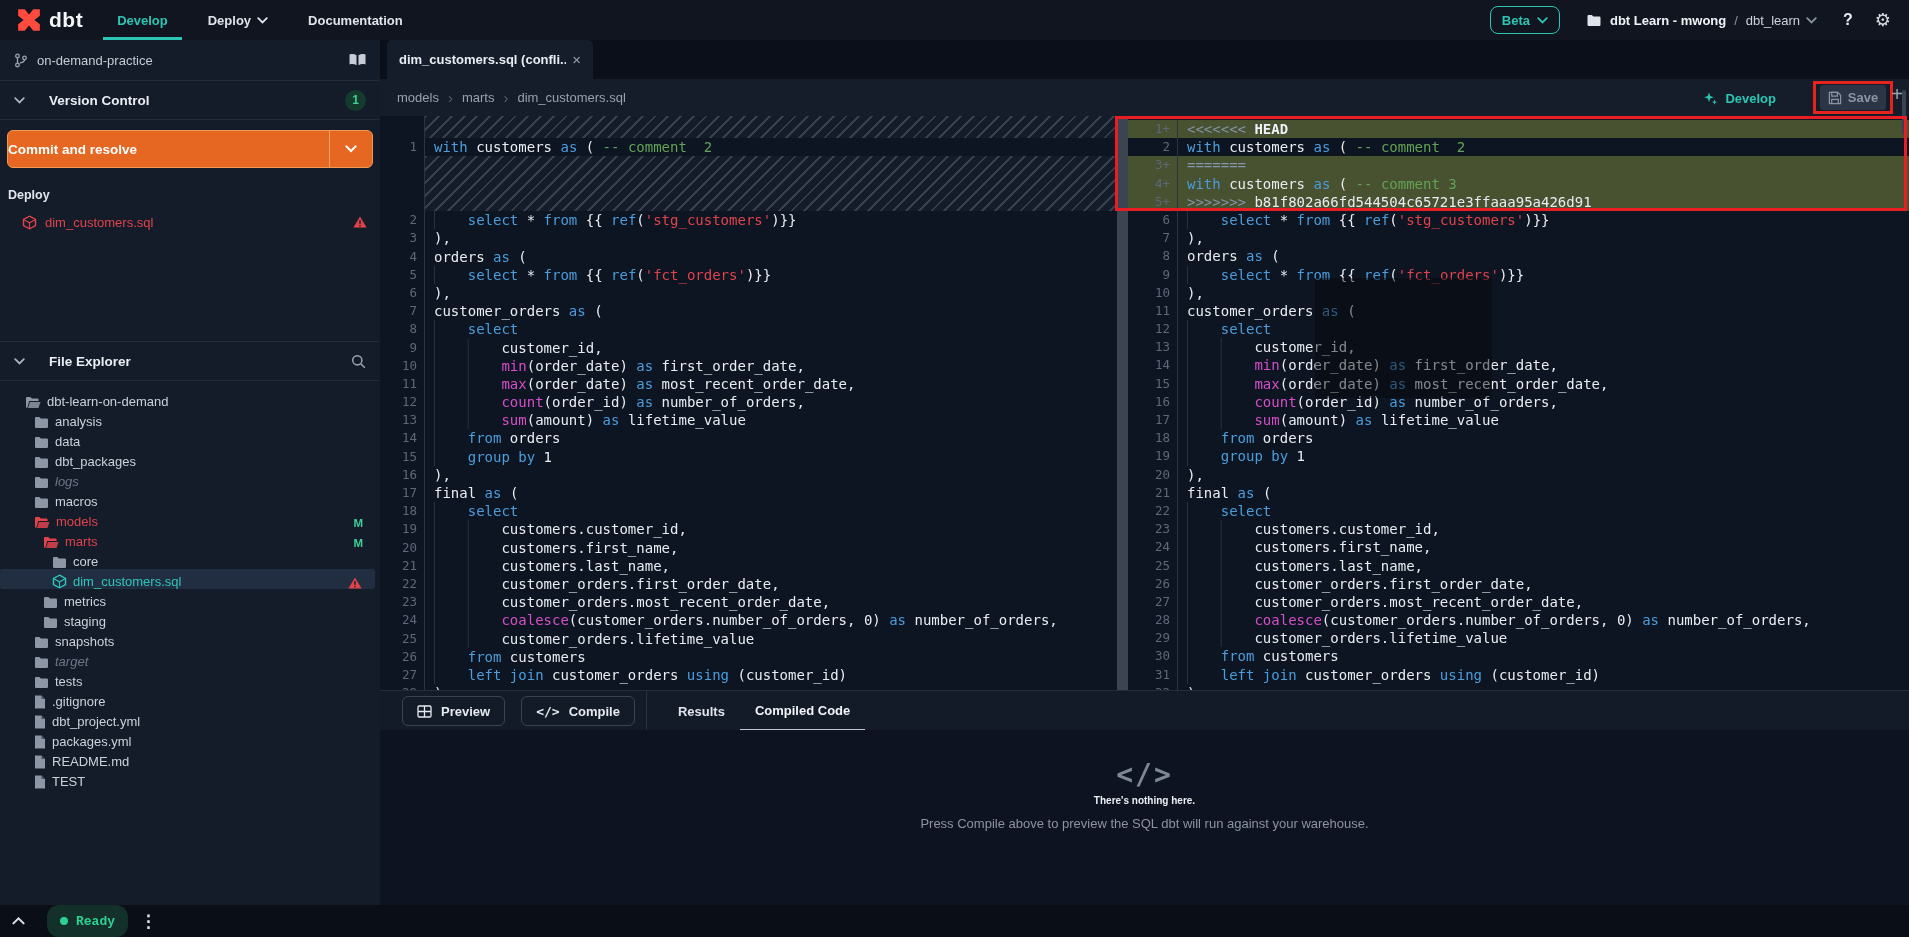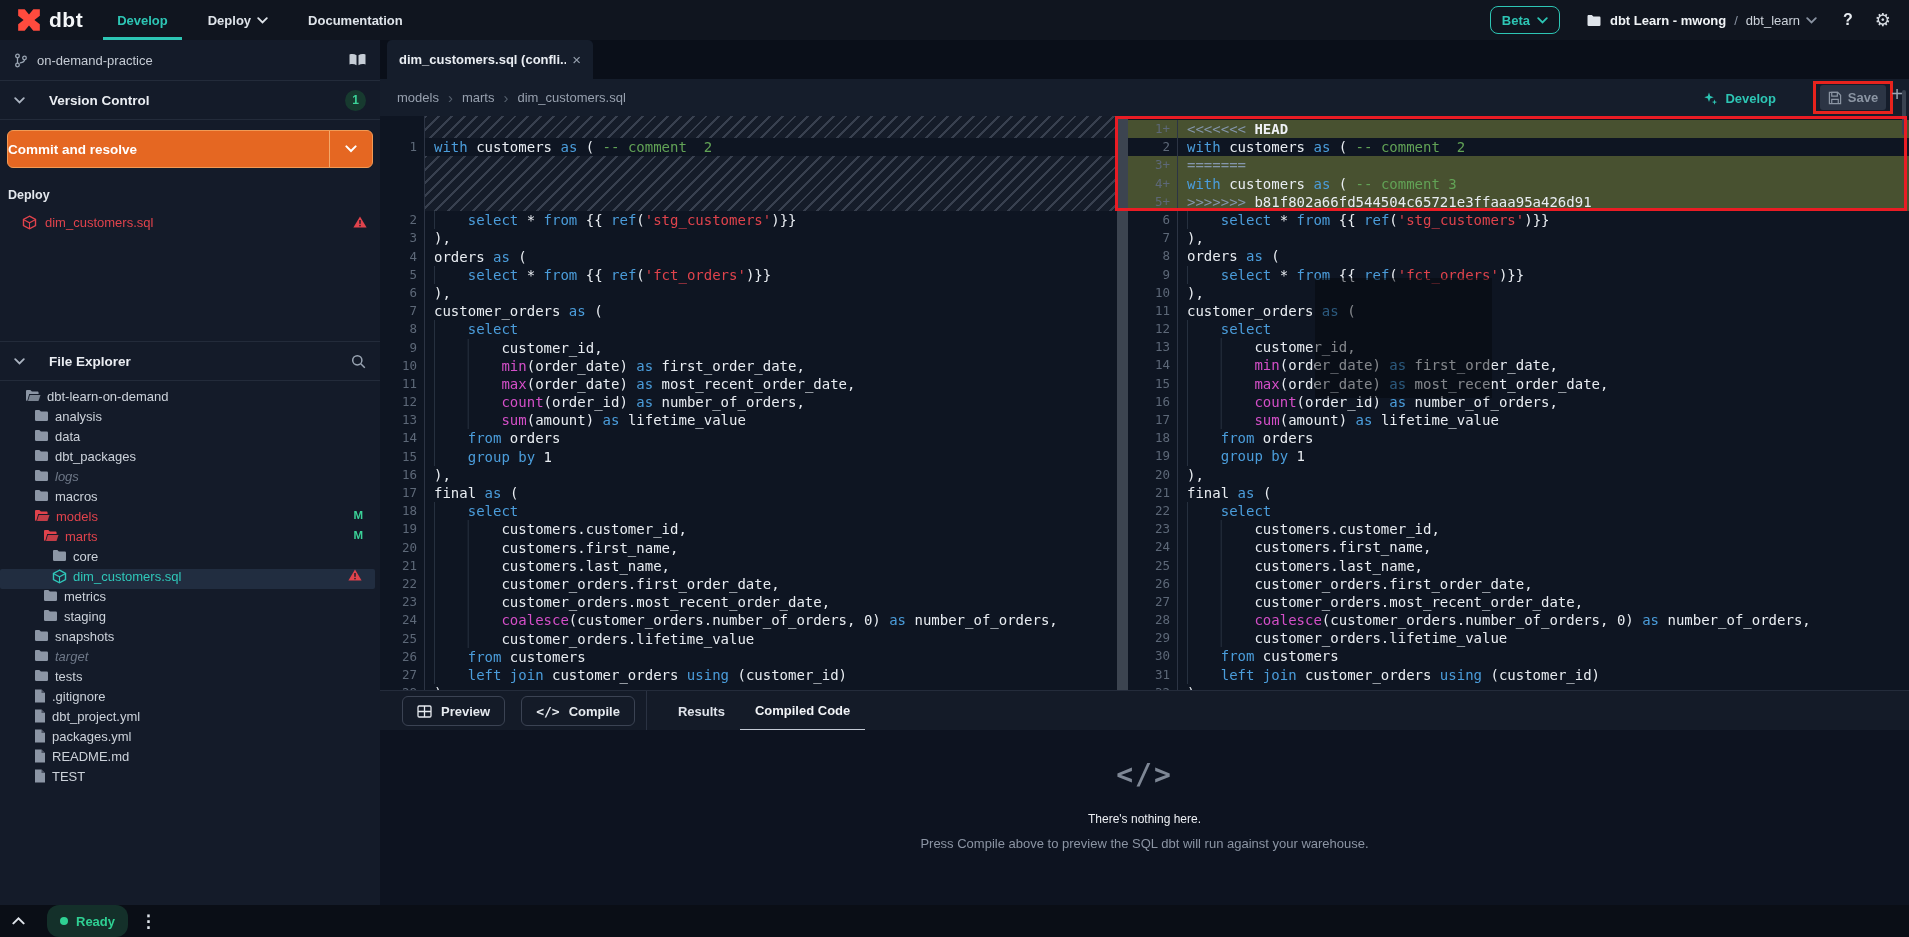--- a/index.html
+++ b/index.html
@@ -40,21 +40,21 @@
               display:flex;align-items:center;cursor:pointer;}
   #commit-label{color:#fff;font-weight:bold;font-size:13.5px;padding-left:0;flex:1;}
   #commit-chev{width:42px;height:100%;border-left:1px solid #f3a869;display:flex;align-items:center;justify-content:center;color:#fff;}
   #changes-label{margin:20px 0 0 8px;font-weight:bold;font-size:12.5px;color:#e3e7ed;}
   #changed-row{height:22px;margin-top:9px;display:flex;align-items:center;padding-left:22px;color:#e0434c;cursor:pointer;}
   #changed-name{margin-left:8px;color:#e0434c;}
   #changed-row .sp{flex:1;}
   #changed-row .warn{margin-right:13px;}
   #fe-head{margin-top:108px;border-top:1px solid #232b3a;}
   #file-tree{margin-top:8px;}
-  .trow{height:20px;display:flex;align-items:flex-start;cursor:pointer;color:#ccd2da;position:relative;}
+  .trow{height:20px;display:flex;align-items:flex-end;cursor:pointer;color:#ccd2da;position:relative;}
   .trow .lbl{margin-left:6px;white-space:nowrap;}
   .trow.muted .lbl{color:#6e7888;font-style:italic;}
   .trow.red{color:#e0434c;} .trow.red .lbl{color:#e0434c;}
   .trow.teal{color:#2fc7b9;} .trow.teal .lbl{color:#2fc7b9;}
   .trow.selected{background:#212d40;border-radius:2px;margin-right:5px;}
   .trow .ticon{color:#8c96a5;} .trow.red .ticon{color:#e0434c;} .trow.teal .ticon{color:#2fc7b9;}
   .trow .sp{flex:1;}
   .trow .mbadge{color:#3bd298;font-weight:bold;font-size:11.5px;margin-right:17px;}
   .trow .warn{margin-right:13px;}
 
@@ -106,30 +106,30 @@
   .rbtn{height:28px;border:1px solid #3b4353;border-radius:6px;background:transparent;color:#e6eaef;
         font-weight:bold;font-size:13px;display:flex;align-items:center;gap:9px;padding:0 14px;cursor:pointer;}
   #preview-btn{margin-left:22px;} #compile-btn{margin-left:16px;}
   #rh-sep{width:1px;height:40px;background:#2a3242;margin-left:11px;}
   .rtab{height:40px;display:flex;align-items:center;padding:0 15px;color:#dfe3ea;font-weight:600;cursor:pointer;box-sizing:border-box;}
   #tab-results{margin-left:16px;}
   .rtab.active{font-weight:bold;color:#f2f4f7;border-bottom:2px solid #c2c9d4;}
   #results-body{left:0;top:690px;width:1529px;height:175px;background:#0d1320;
                 display:flex;flex-direction:column;align-items:center;}
   #empty-icon{margin-top:28px;font-family:"DejaVu Sans Mono",monospace;font-weight:bold;font-size:28px;color:#7e8795;letter-spacing:2px;}
-  #empty-title{margin-top:21px;font-weight:normal;font-size:12px;color:#eceff3;}
+  #empty-title{margin-top:4px;font-weight:bold;font-size:10px;color:#eceff3;}
   #empty-sub{margin-top:10px;color:#8b94a3;}
 
   
   #bottombar{left:0;top:905px;width:1909px;height:32px;background:#0a0e16;display:flex;align-items:center;}
   #cmd-chev{margin-left:12px;color:#dfe4ea;cursor:pointer;}
   #cmd-input{margin-left:10px;width:1735px;height:24px;background:#161e2b;border:1px solid #1f2735;border-radius:3px;
              color:#b4bcc8;font-size:13px;padding:0 0 0 12px;outline:none;font-family:"Liberation Sans",sans-serif;}
   #cmd-input::placeholder{color:#aeb6c3;opacity:1;}
-  #ready-pill{margin-left:22px;height:24px;border-radius:12px;background:#14302a;display:flex;align-items:center;gap:8px;padding:4px 13px;}
+  #ready-pill{margin-left:22px;height:24px;border-radius:12px;background:#14302a;display:flex;align-items:center;gap:8px;padding:4px 13px;font-family:Liberation Mono, monospace;}
   #ready-dot{width:8px;height:8px;border-radius:50%;background:#2fd093;}
   #ready-label{color:#2fd093;font-weight:600;}
   #kebab{margin-left:12px;color:#dfe4ea;font-size:17px;font-weight:bold;cursor:pointer;letter-spacing:0;}
 </style>
 </head>
 <body>
 
 <div id="navbar" class="abs">
   <span id="logo">
       <svg width="26" height="26" viewBox="0 0 24 24">

